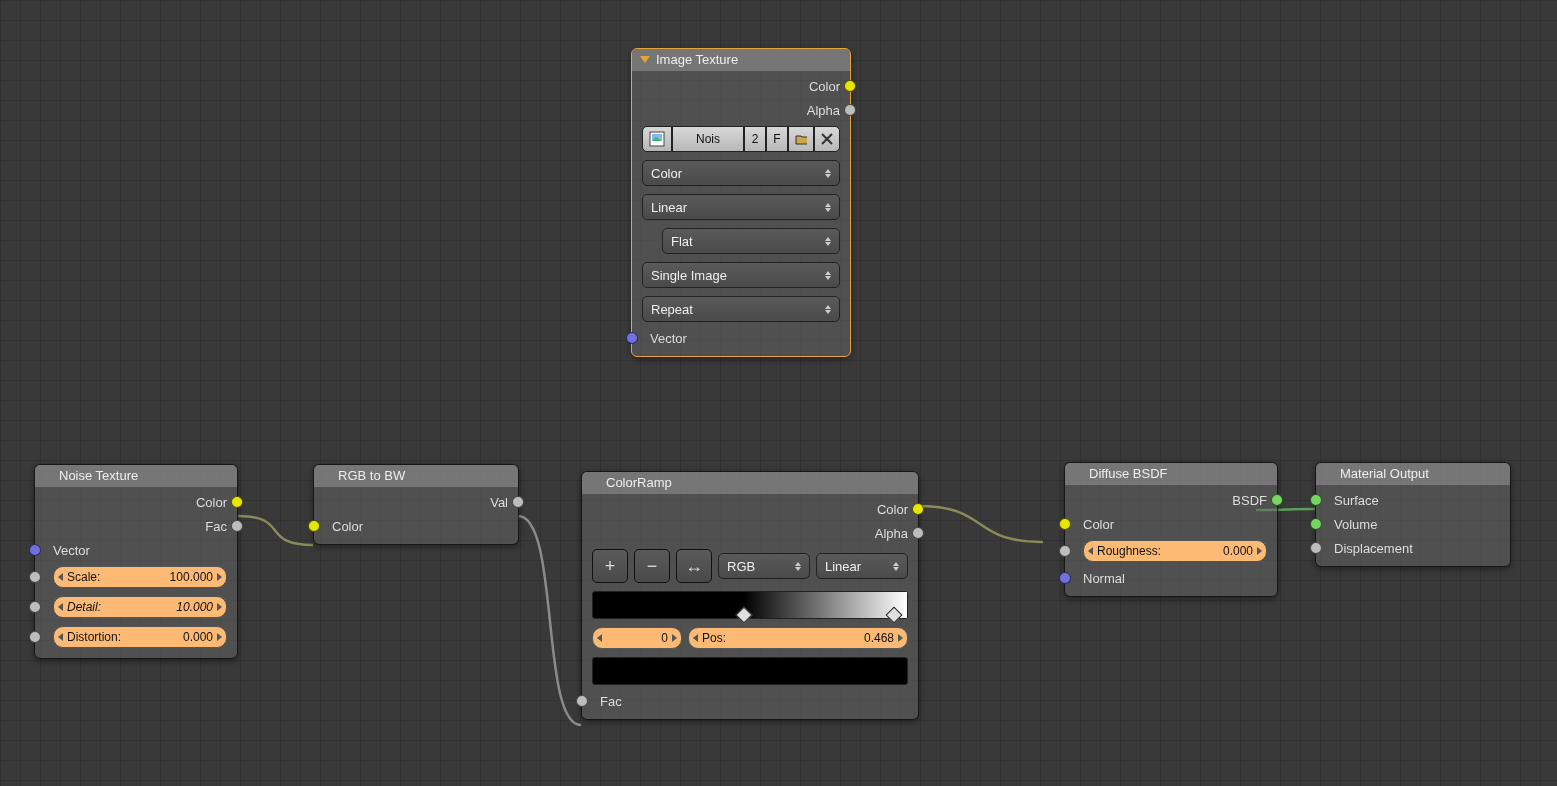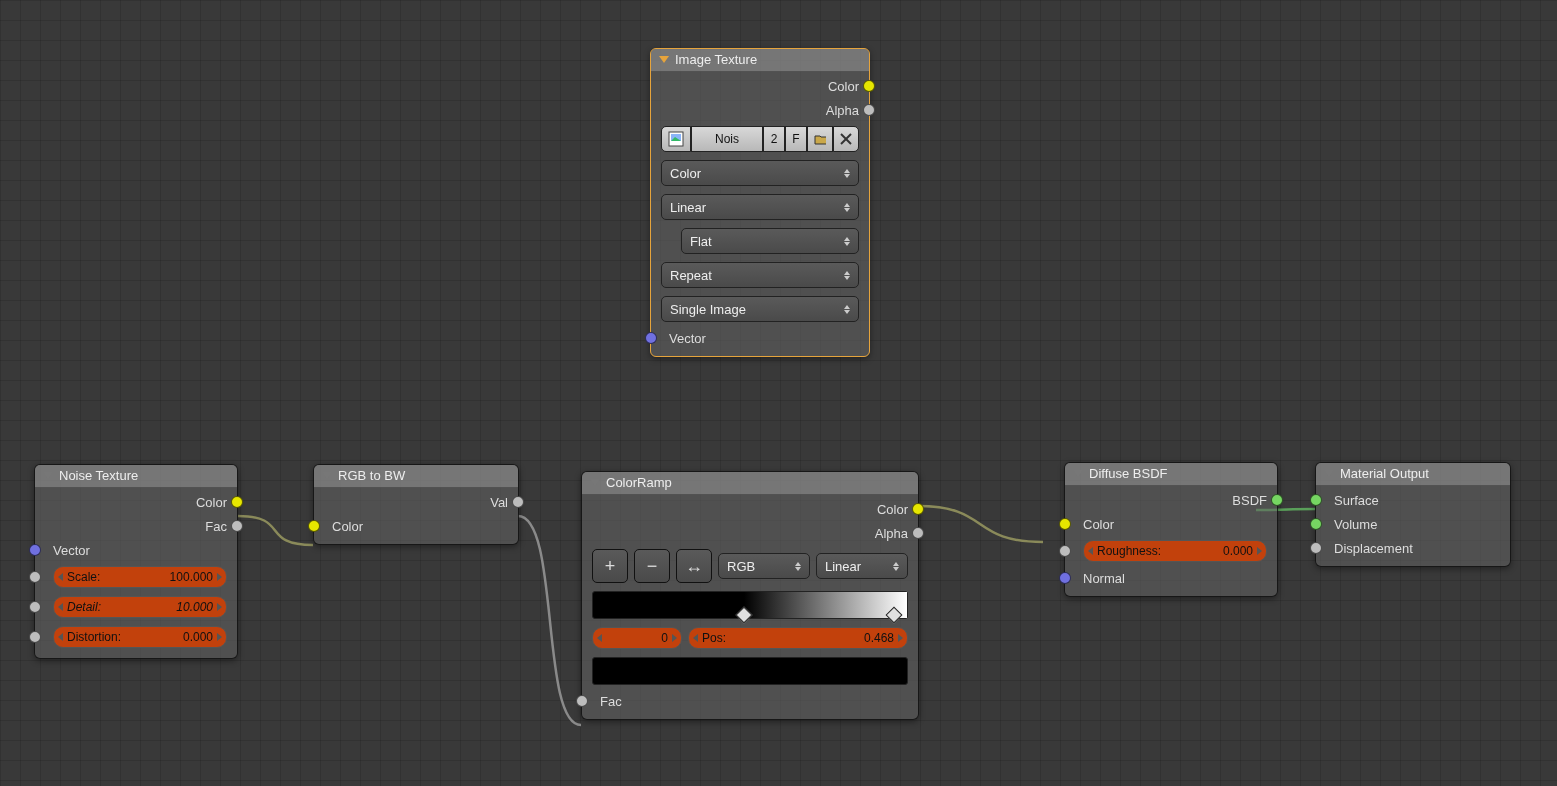--- a/index.html
+++ b/index.html
@@ -44,21 +44,21 @@
     border: 1px solid rgba(0,0,0,0.6);
     position: absolute;
   }
   .socket.out { right: -6px; }
   .socket.in  { left: -6px; }
   .s-yellow { background: #e6e600; }
   .s-gray   { background: #bdbdbd; }
   .s-purple { background: #7070e0; }
   .s-green  { background: #76d662; }
   .numfield {
-    background: #c2410c;
+    background: #fdba74;
     border: 1px solid #555; border-radius: 10px;
     height: 22px; display:flex; align-items:center; justify-content:space-between;
     padding: 0 4px; color:#111; font-size:12px;
     flex: 1;
   }
   .numfield .arrow { width:0;height:0;border-top:4px solid transparent;border-bottom:4px solid transparent; }
   .numfield .arrow.l { border-right:5px solid #555; }
   .numfield .arrow.r { border-left:5px solid #555; }
   .numfield .k { flex:1; padding-left:4px; }
   .numfield .v { padding-right:4px; }
@@ -102,21 +102,21 @@
 </head>
 <body>
 
 <svg class="wires">
   <path d="M 238 516 C 290 516, 260 545, 313 545" stroke="#8a8a5a" stroke-width="2.5" fill="none"></path>
   <path d="M 518 516 C 560 516, 540 725, 581 725" stroke="#8a8a8a" stroke-width="2.5" fill="none"></path>
   <path d="M 918 506 C 990 506, 970 542, 1043 542" stroke="#8a8a5a" stroke-width="2.5" fill="none"></path>
   <path d="M 1256 510 C 1295 510, 1280 509, 1315 509" stroke="#5aa05a" stroke-width="2.5" fill="none"></path>
 </svg>
 
-<div class="node selected" style="left:650px; top:48px; width:220px;">
+<div class="node selected" style="left:631px; top:48px; width:220px;">
   <div class="node-header">
     <span class="tri down orange"></span>
     <span class="lbl">Image Texture</span>
   </div>
   <div class="node-body">
     <div class="row right">
         <span class="lbl">Color</span>
         <span class="socket out s-yellow"></span>
       </div>
     <div class="row right">
@@ -168,30 +168,30 @@
         <div class="dropdown" style="flex:1;margin-left:20px;">
           <span>Flat</span>
           <span class="dd-arrow">
             <span class="u"></span>
             <span class="d"></span>
           </span>
         </div>
       </div>
     <div class="inner">
         <div class="dropdown" style="flex:1;">
+          <span>Single Image</span>
+          <span class="dd-arrow">
+            <span class="u"></span>
+            <span class="d"></span>
+          </span>
+        </div>
+      </div>
+    <div class="inner">
+        <div class="dropdown" style="flex:1;">
           <span>Repeat</span>
-          <span class="dd-arrow">
-            <span class="u"></span>
-            <span class="d"></span>
-          </span>
-        </div>
-      </div>
-    <div class="inner">
-        <div class="dropdown" style="flex:1;">
-          <span>Single Image</span>
           <span class="dd-arrow">
             <span class="u"></span>
             <span class="d"></span>
           </span>
         </div>
       </div>
     <div class="row">
         <span class="socket in s-purple"></span>
         <span class="lbl" style="margin-left:8px;">Vector</span>
       </div>

